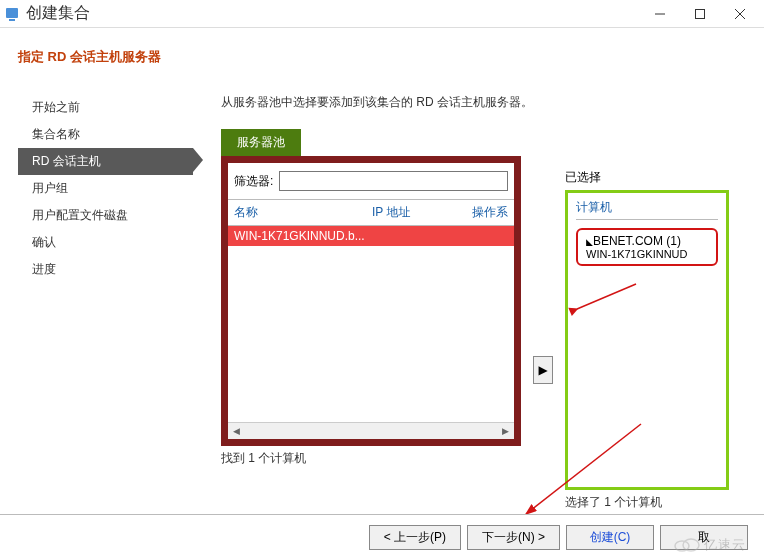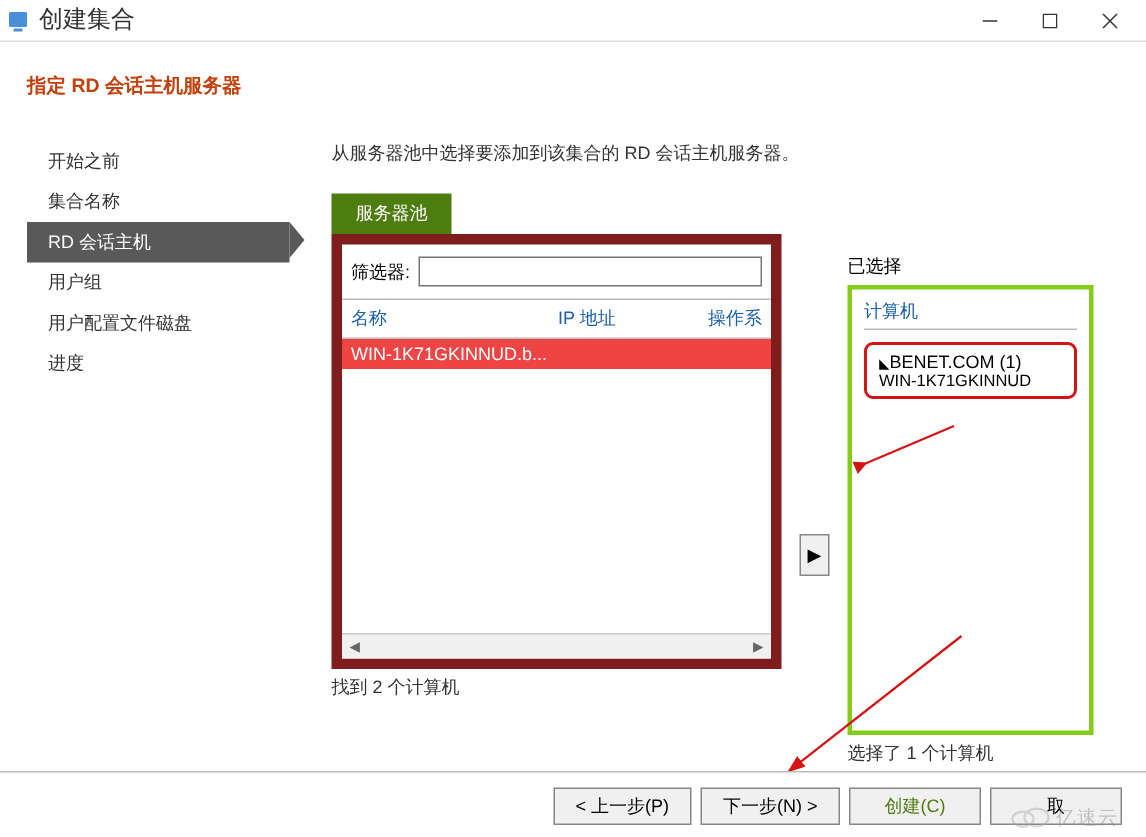--- a/index.html
+++ b/index.html
@@ -56,21 +56,21 @@
 .highlight-domain { font-weight: 400; }
 .highlight-domain::before { content: "◢ "; font-size: 9px; transform: scaleX(-1); display: inline-block; }
 .highlight-host { font-size: 11px; }
 .selected-footer { font-size: 12px; color: #333; margin-top: 4px; }
 
 .arrow-ann { position: absolute; pointer-events: none; }
 .arrow-ann svg { overflow: visible; }
 
 .footer { position: absolute; bottom: 8px; left: 0; right: 0; border-top: 1px solid #bbb; display: flex; justify-content: flex-end; padding: 10px 16px 0 16px; gap: 6px; }
 .footer-btn { font-size: 12px; border: 1px solid #888; background: #f0f0f0; padding: 3px 14px; min-width: 88px; text-align: center; }
-.footer-btn.disabled { color: #4d7c0f; }
+.footer-btn.disabled { color: #1d4ed8; }
 
 .watermark { position: absolute; right: 18px; bottom: 4px; opacity: 0.45; display: flex; align-items: center; gap: 4px; }
 .watermark-logo { width: 26px; height: 18px; }
 .watermark-text { font-size: 13px; color: #888; font-weight: 500; letter-spacing: 1px; }
 </style>
 </head>
 <body>
 
 <div class="titlebar">
   <svg class="titlebar-icon" viewBox="0 0 16 16">
@@ -102,20 +102,21 @@
   <div class="page-title">指定 RD 会话主机服务器</div>
 
   <div class="body-row">
 
     <div class="sidebar">
       <div class="sidebar-item">开始之前</div>
       <div class="sidebar-item">集合名称</div>
       <div class="sidebar-item active">RD 会话主机</div>
       <div class="sidebar-item">用户组</div>
       <div class="sidebar-item">用户配置文件磁盘</div>
+      <div class="sidebar-item">确认</div>
       <div class="sidebar-item">进度</div>
     </div>
 
     <div class="main">
       <div class="instruction">从服务器池中选择要添加到该集合的 RD 会话主机服务器。</div>
 
       <div class="panels-row">
 
         <div class="pool-panel">
           <div class="pool-tabs">
@@ -135,21 +136,21 @@
               <div class="pool-row">
                 <span>WIN-1K71GKINNUD.b...</span>
               </div>
             </div>
             <div class="pool-scrollbar">
               <div class="scroll-arrow">◀</div>
               <div style="flex:1"></div>
               <div class="scroll-arrow">▶</div>
             </div>
           </div>
-          <div class="pool-footer">找到 2 个计算机</div>
+          <div class="pool-footer">找到 1 个计算机</div>
         </div>
 
         <div class="move-col">
           <div class="move-btn">
             <span>▶</span>
           </div>
         </div>
 
         <div class="selected-panel">
           <div class="selected-label">已选择</div>

